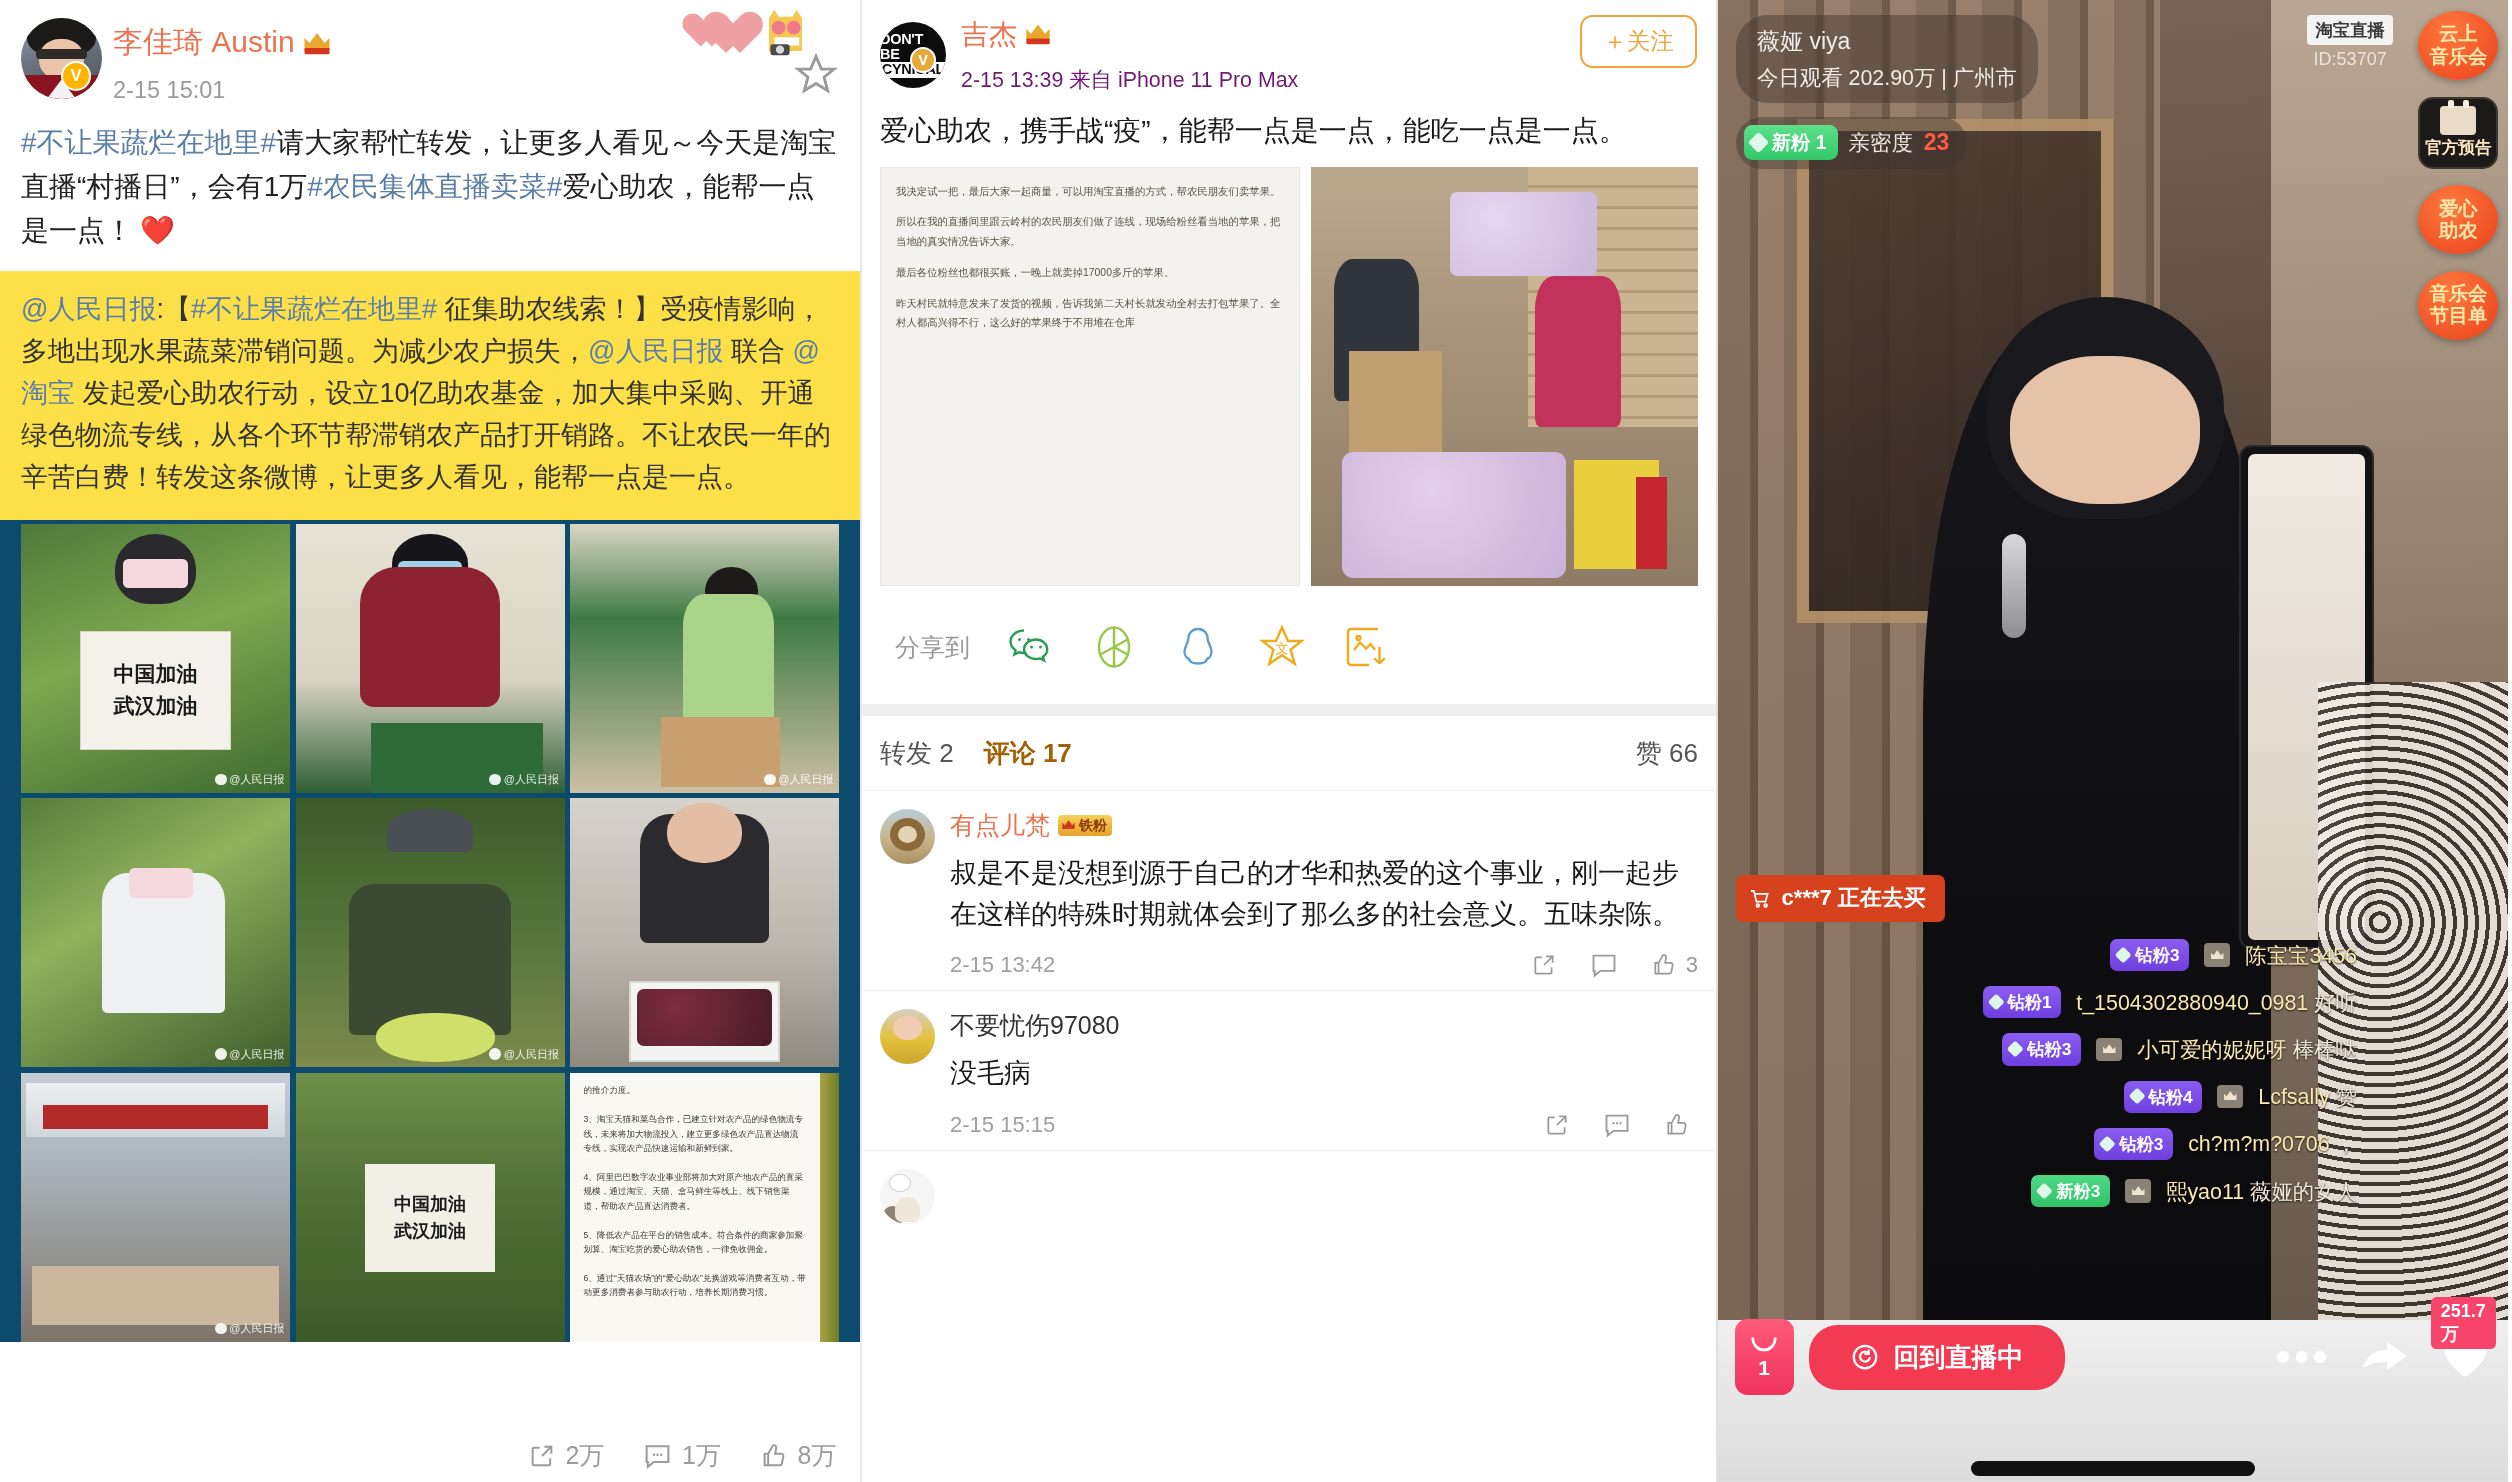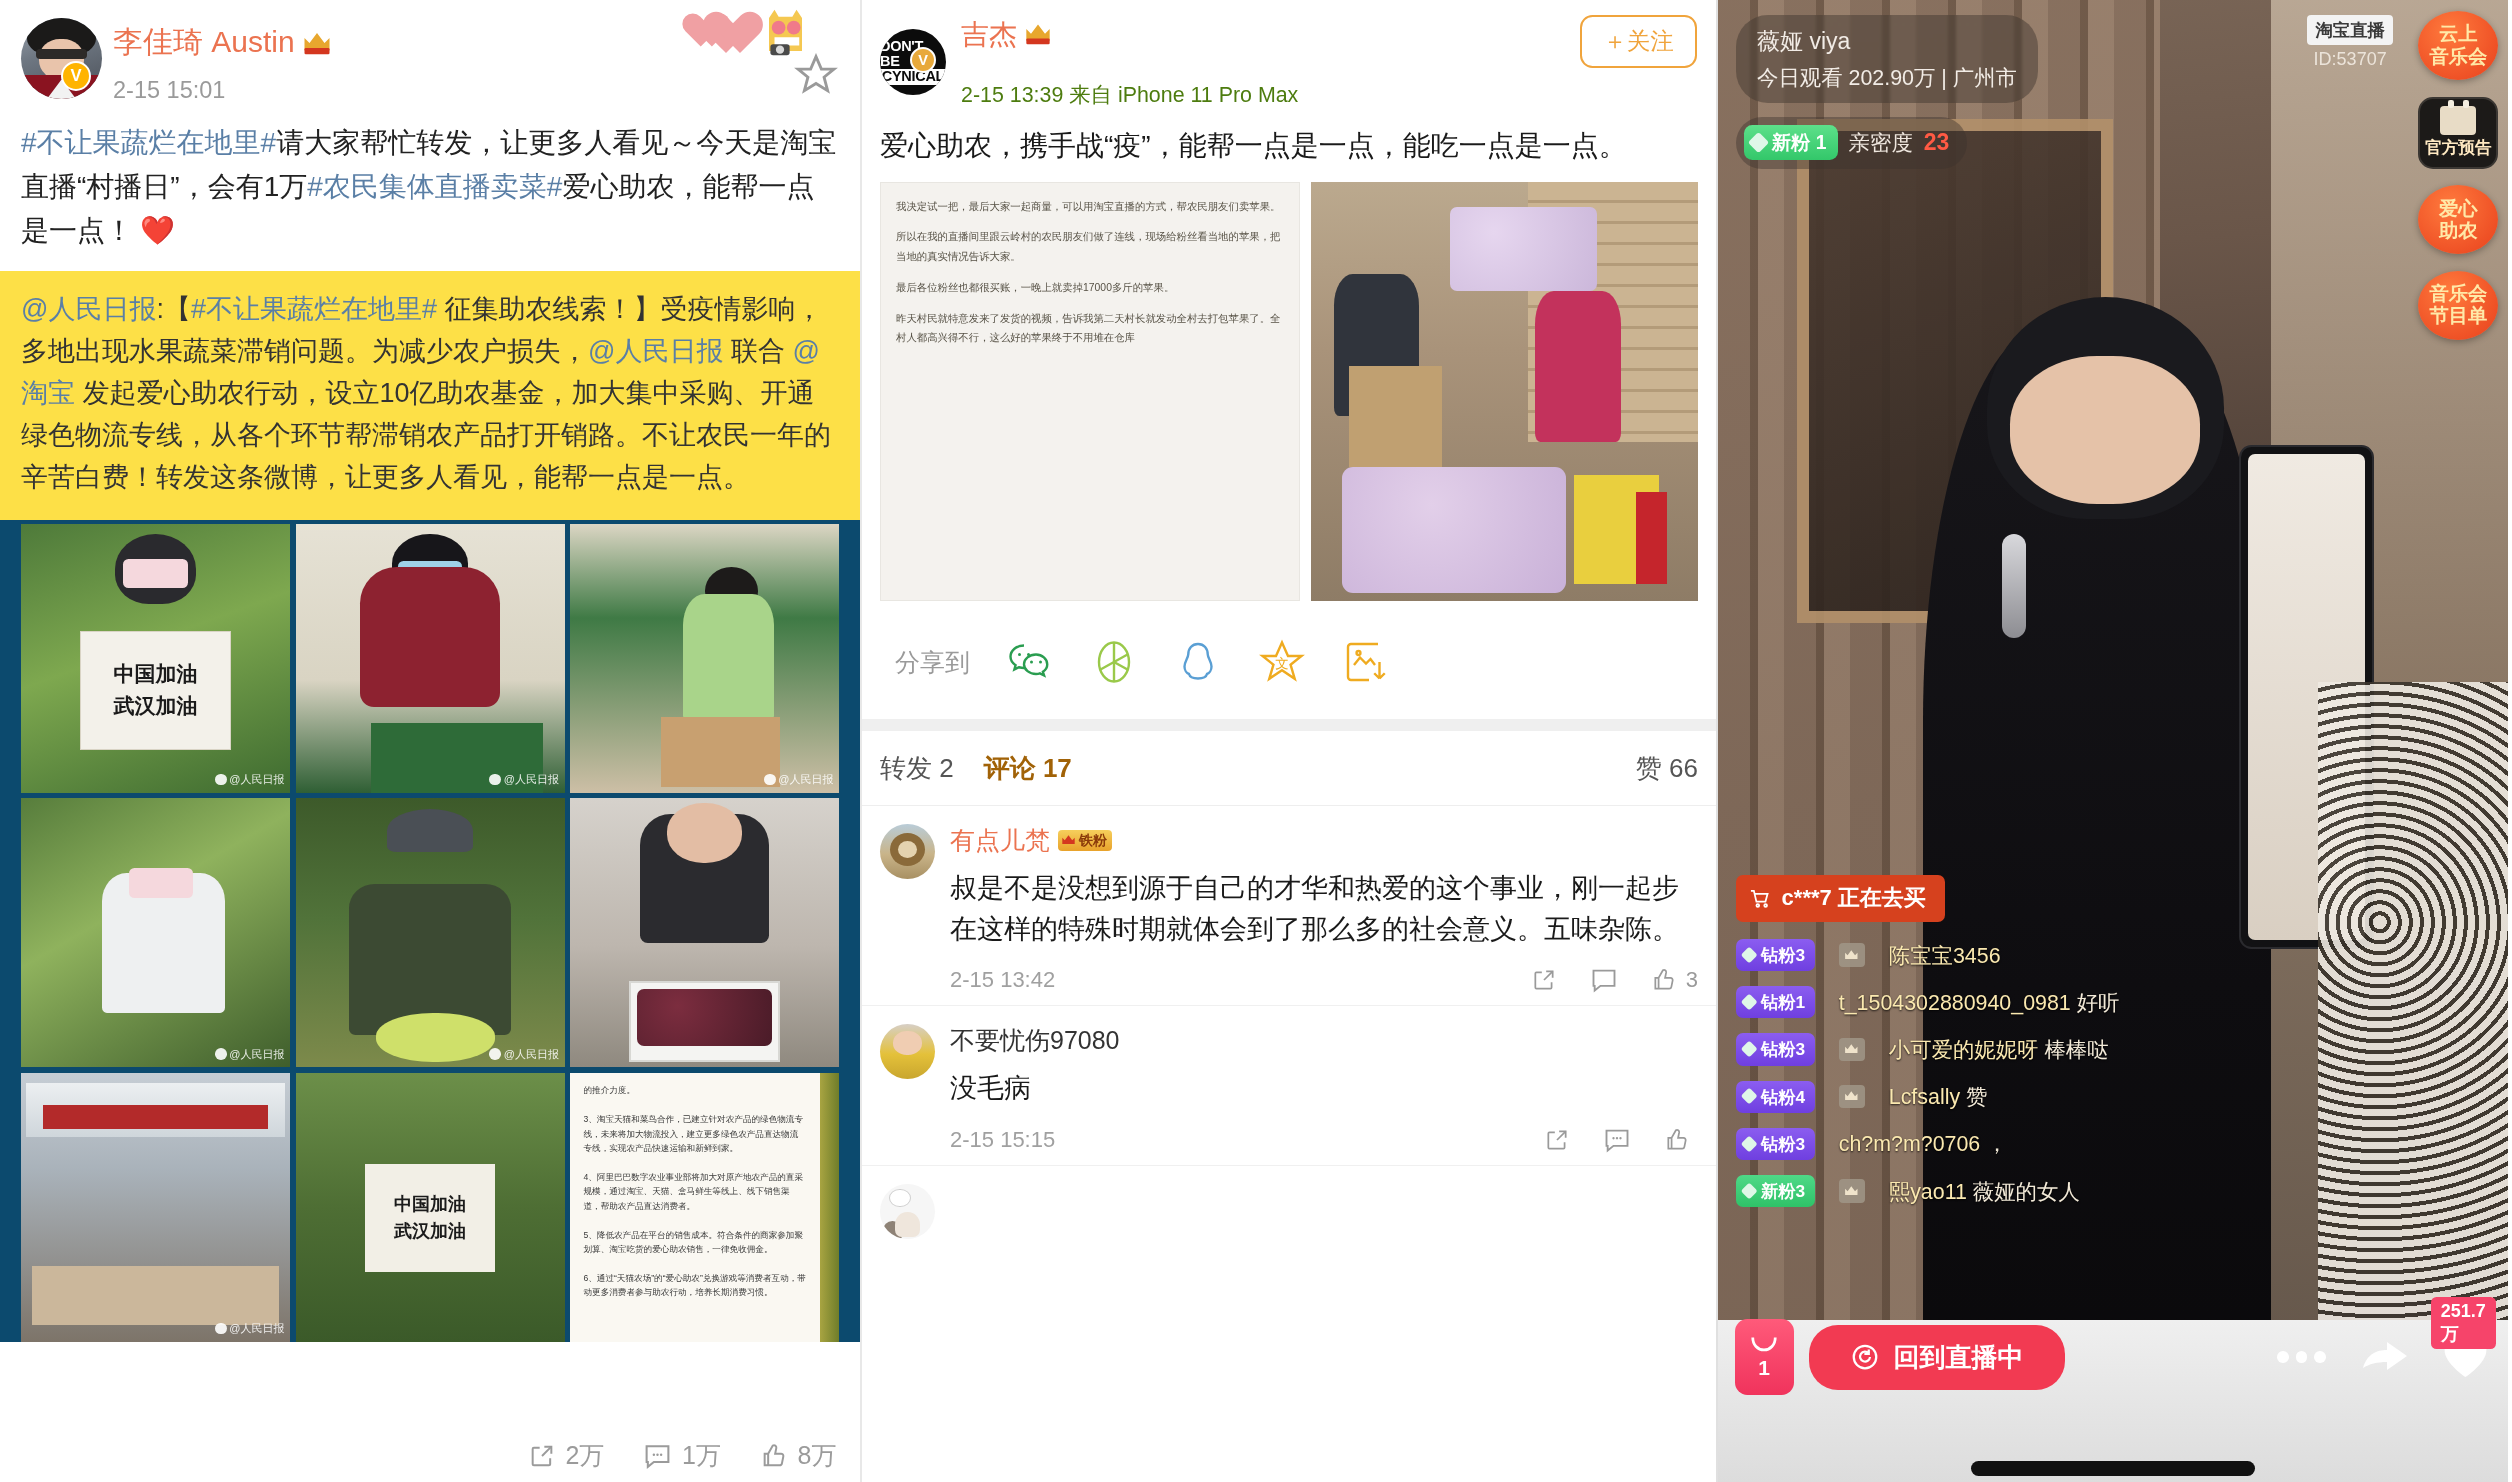--- a/index.html
+++ b/index.html
@@ -141,21 +141,21 @@
      flex:0 0 auto; overflow:hidden; display:flex; flex-direction:column; align-items:center;
      justify-content:center; }
   .avatar2 .l1 { color:#fff; font-size:14.5px; font-weight:bold; letter-spacing:-0.3px; line-height:1.05; }
   .avatar2 .l2 { background:#fff; color:#0c0c0c; font-size:14.5px; font-weight:bold; line-height:1.1;
      padding:0 1.4px; letter-spacing:-0.3px; }
   .vbadge2 { position:absolute; left:48px; top:47px; width:26px; height:26px; border-radius:50%;
      background:#e8a93b; border:2.1px solid #fff; color:#fff; font-size:14.5px; font-weight:bold;
      display:flex; align-items:center; justify-content:center; }
   .p2-meta{ margin-left:15px; padding-top:1.4px; }
   .uname2{ font-size:28px; color:#eb7350; display:flex; align-items:center; gap:7px; }
-  .utime2{ font-size:21.4px; color:#4d7c0f; margin-top:26px; }
+  .utime2{ font-size:21.4px; color:#701a75; margin-top:11px; }
   .followbtn{ position:absolute; right:19.3px; top:15px; border:2.1px solid #f0a43c; color:#f0a43c;
      border-radius:12.4px; font-size:23.5px; padding:8.3px 21px; display:flex; align-items:center; gap:4.1px;
      background:#fff; }
 
   .p2-text{ padding:15px 18px 11px 18px; font-size:28px; line-height:1.55; color:#1a1a1a;
      word-break:break-all; }
 
   .p2-media{ display:flex; gap:11px; padding:2.8px 18px 0 18px; }
   .textcard{ flex:1 1 0; aspect-ratio:1/1; background:#f4f2ee; border:1.4px solid #e8e6e1;
      padding:14px 15px; overflow:hidden; }
@@ -277,21 +277,21 @@
      width:6.2px; height:8.3px; background:#f4eee0; border-radius:2.1px; }
   .rbtn-dark .cal::before{ left:7.6px; } .rbtn-dark .cal::after{ right:7.6px; }
   .rbtn-dark .lab{ color:#ffe9c2; font-size:16.6px; font-weight:bold; }
 
   .buychip{ position:absolute; left:18px; top:875px; background:#d6411e;
      border-radius:7px; padding:8.3px 19.3px 8.3px 12.4px; color:#fff; font-size:22px;
      display:flex; align-items:center; gap:9.7px; font-weight:bold; }
 
   .chat{ position:absolute; left:18px; top:939px; width:621px; display:flex;
      flex-direction:column; gap:15px; }
-  .chatline{ display:flex; align-items:center; gap:24px; }
+  .chatline{ display:flex; align-items:center; gap:15px;justify-content:flex-end; }
   .badge-v{ border-radius:7px; padding:4.1px 9.7px 4.1px 7px; font-size:17.3px; color:#fff;
      font-weight:bold; display:flex; align-items:center; gap:5.5px; }
   .badge-purple{ background:linear-gradient(180deg,#8b5df0,#6f3fe0); }
   .badge-green{ background:linear-gradient(180deg,#4fd987,#2fc268); }
   .crown-sq{ width:26px; height:23.5px; background:rgba(160,150,135,.85); border-radius:4.1px;
      display:flex; align-items:center; justify-content:center; }
   .cmsg{ font-size:21.4px; color:#f3ead8; text-shadow:0 0.7px 2.1px rgba(0,0,0,.8); }
   .cmsg .who{ color:#fbe9b0; }
 
   .bottombar{ position:absolute; left:0; right:0; bottom:88px; display:flex; align-items:center;

